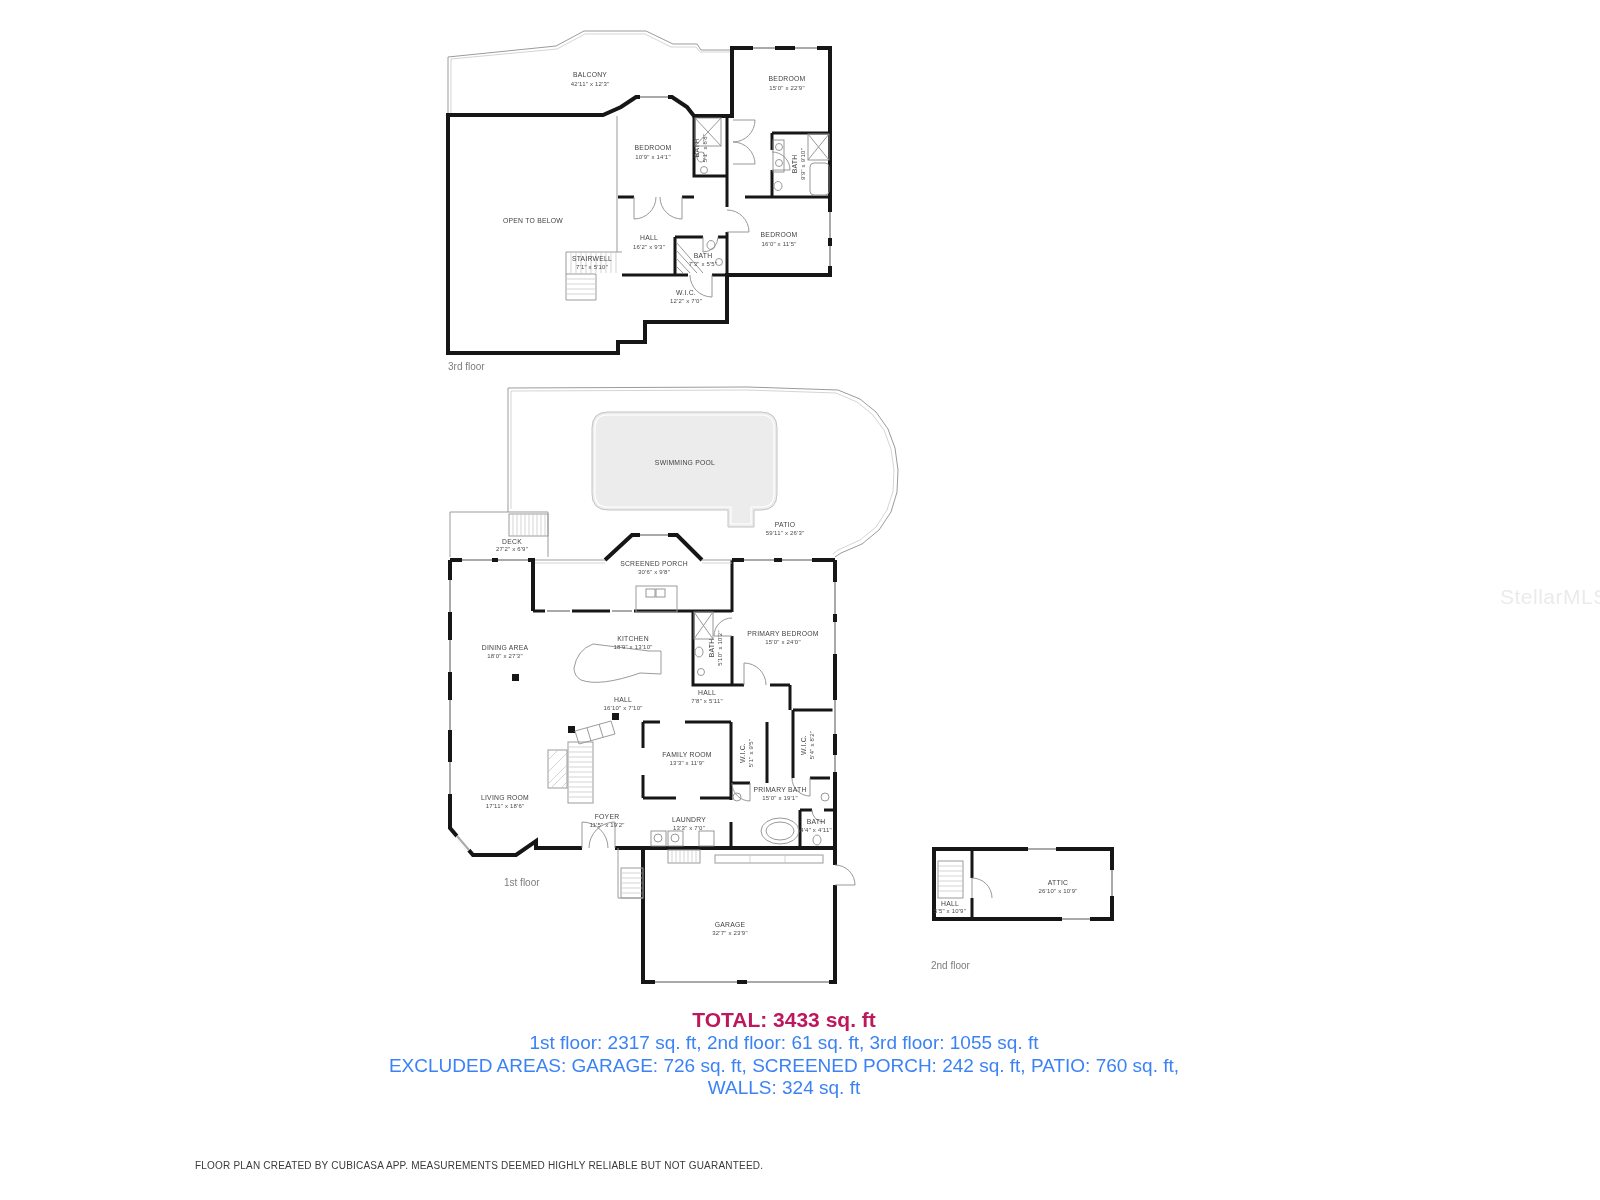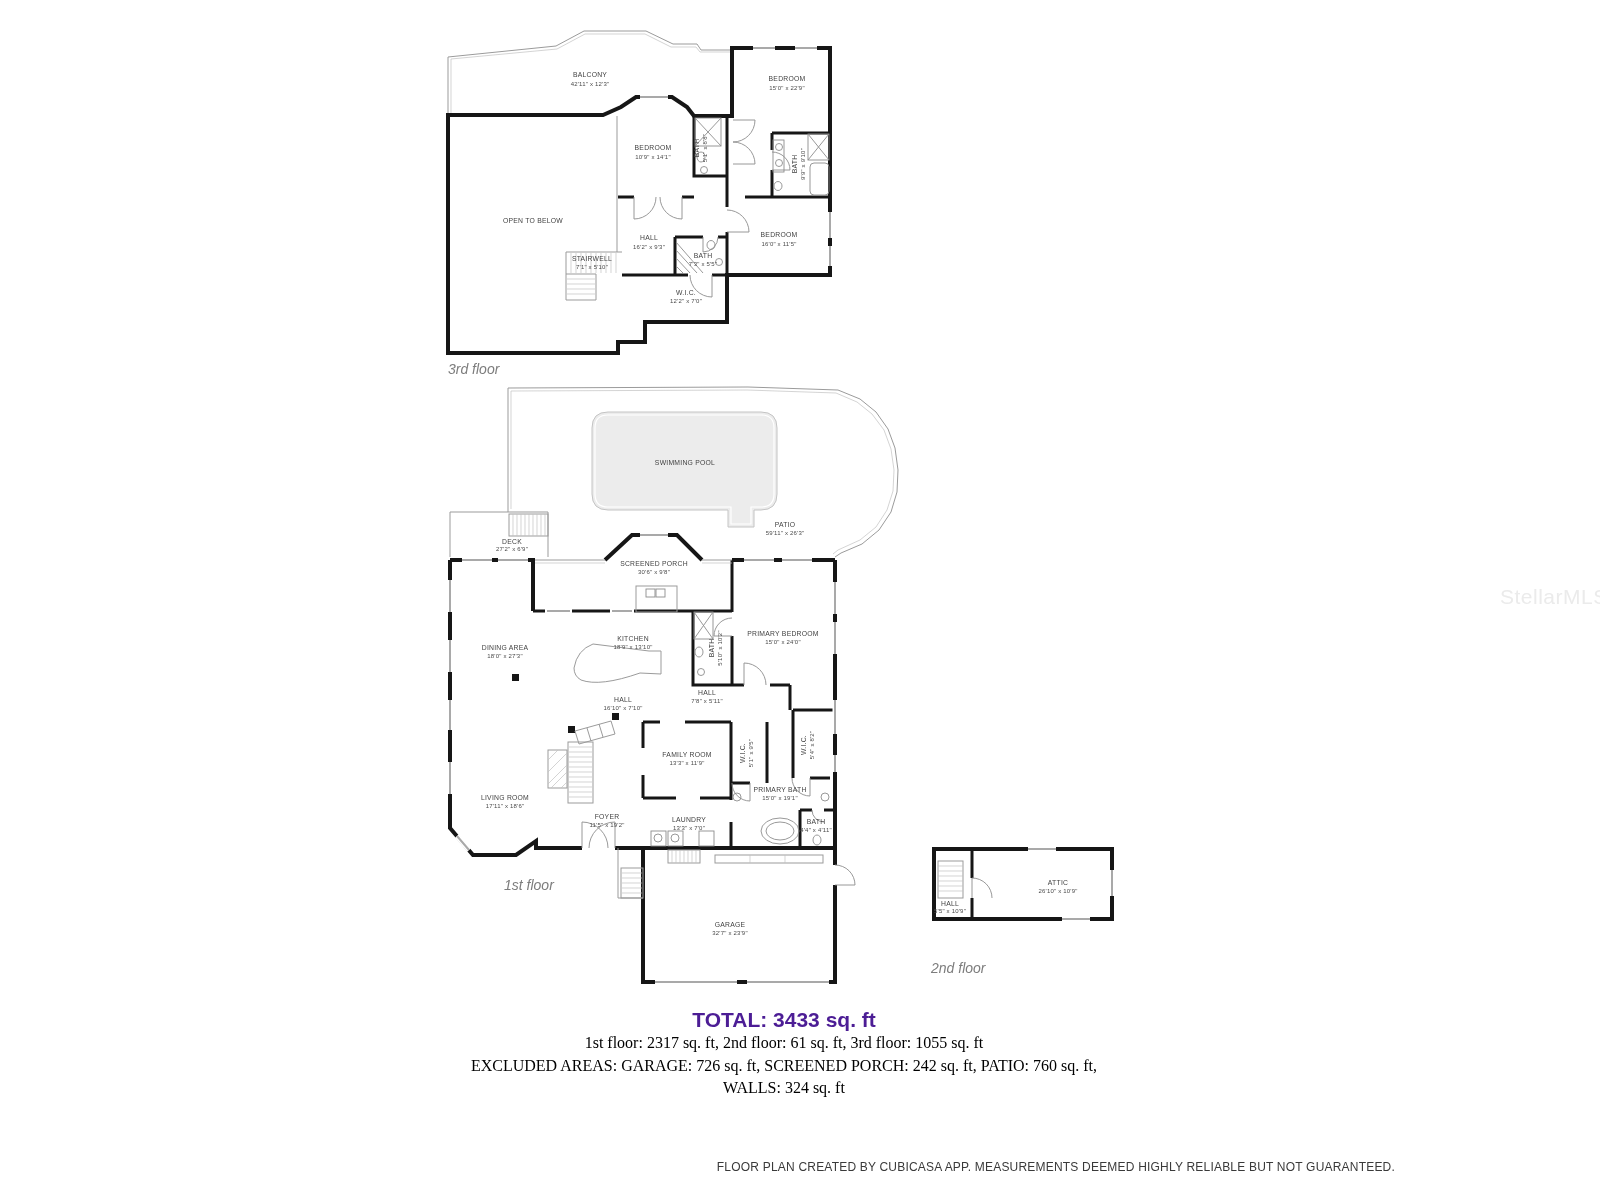--- a/index.html
+++ b/index.html
@@ -14,25 +14,25 @@
   .thin2{stroke:#c2c2c2;stroke-width:.7;fill:none;}
   .fix{stroke:#8d8d8d;stroke-width:.9;fill:none;}
   .door{stroke:#8d8d8d;stroke-width:.9;fill:none;}
   .winbg{stroke:#ffffff;stroke-width:5;fill:none;}
   .win{stroke:#a9a9a9;stroke-width:2;fill:none;}
   .post{fill:#161616;stroke:none;}
   .pool{fill:#ececec;stroke:#c4c4c4;stroke-width:1;}
   .pooli{fill:none;stroke:#ffffff;stroke-width:1.2;}
   .rname{font-family:"Liberation Sans",sans-serif;font-size:6.8px;fill:#3f3f3f;text-anchor:middle;letter-spacing:.25px;}
   .rdim{font-family:"Liberation Sans",sans-serif;font-size:6px;fill:#4a4a4a;text-anchor:middle;letter-spacing:.2px;}
-  .floor-label{position:absolute;font-size:14px;color:#7d7d7d;font-style:italic;}
+  .floor-label{position:absolute;font-size:10px;color:#7d7d7d;}
   .summary{position:absolute;left:184px;top:1007px;width:1200px;text-align:center;color:#262626;}
-  .summary .total{font-size:21px;font-weight:bold;line-height:25px;color:#4c1d95;}
-  .summary .line{font-size:16px;line-height:22.5px;color:#000000;font-family:Liberation Serif, serif;}
-  .footer{position:absolute;left:195px;top:1160px;width:1200px;text-align:right;font-size:12px;color:#3a3a3a;letter-spacing:.2px;}
+  .summary .total{font-size:21px;font-weight:bold;line-height:25px;color:#be185d;}
+  .summary .line{font-size:19px;line-height:22.5px;color:#3b82f6;}
+  .footer{position:absolute;left:195px;top:1160px;width:1200px;text-align:left;font-size:10px;color:#3a3a3a;letter-spacing:.2px;}
   .watermark{position:absolute;left:1500px;top:585px;font-size:21px;color:#ebebeb;font-weight:400;letter-spacing:.5px;}
 </style>
 </head>
 <body>
 
 <svg style="left:420px;top:20px" width="420" height="350" viewBox="420 20 420 350">
   <g>
     <path class="thin" d="M448 113 L448 57 L556 46 L584 31 L646 31 L673 44 L697 44 L701 50 L732 50"></path>
     <path class="thin2" d="M451 113 L451 59 L557 49 L585 34 L645 34 L671 47 L696 47 L700 52 L730 52"></path>
   </g>

